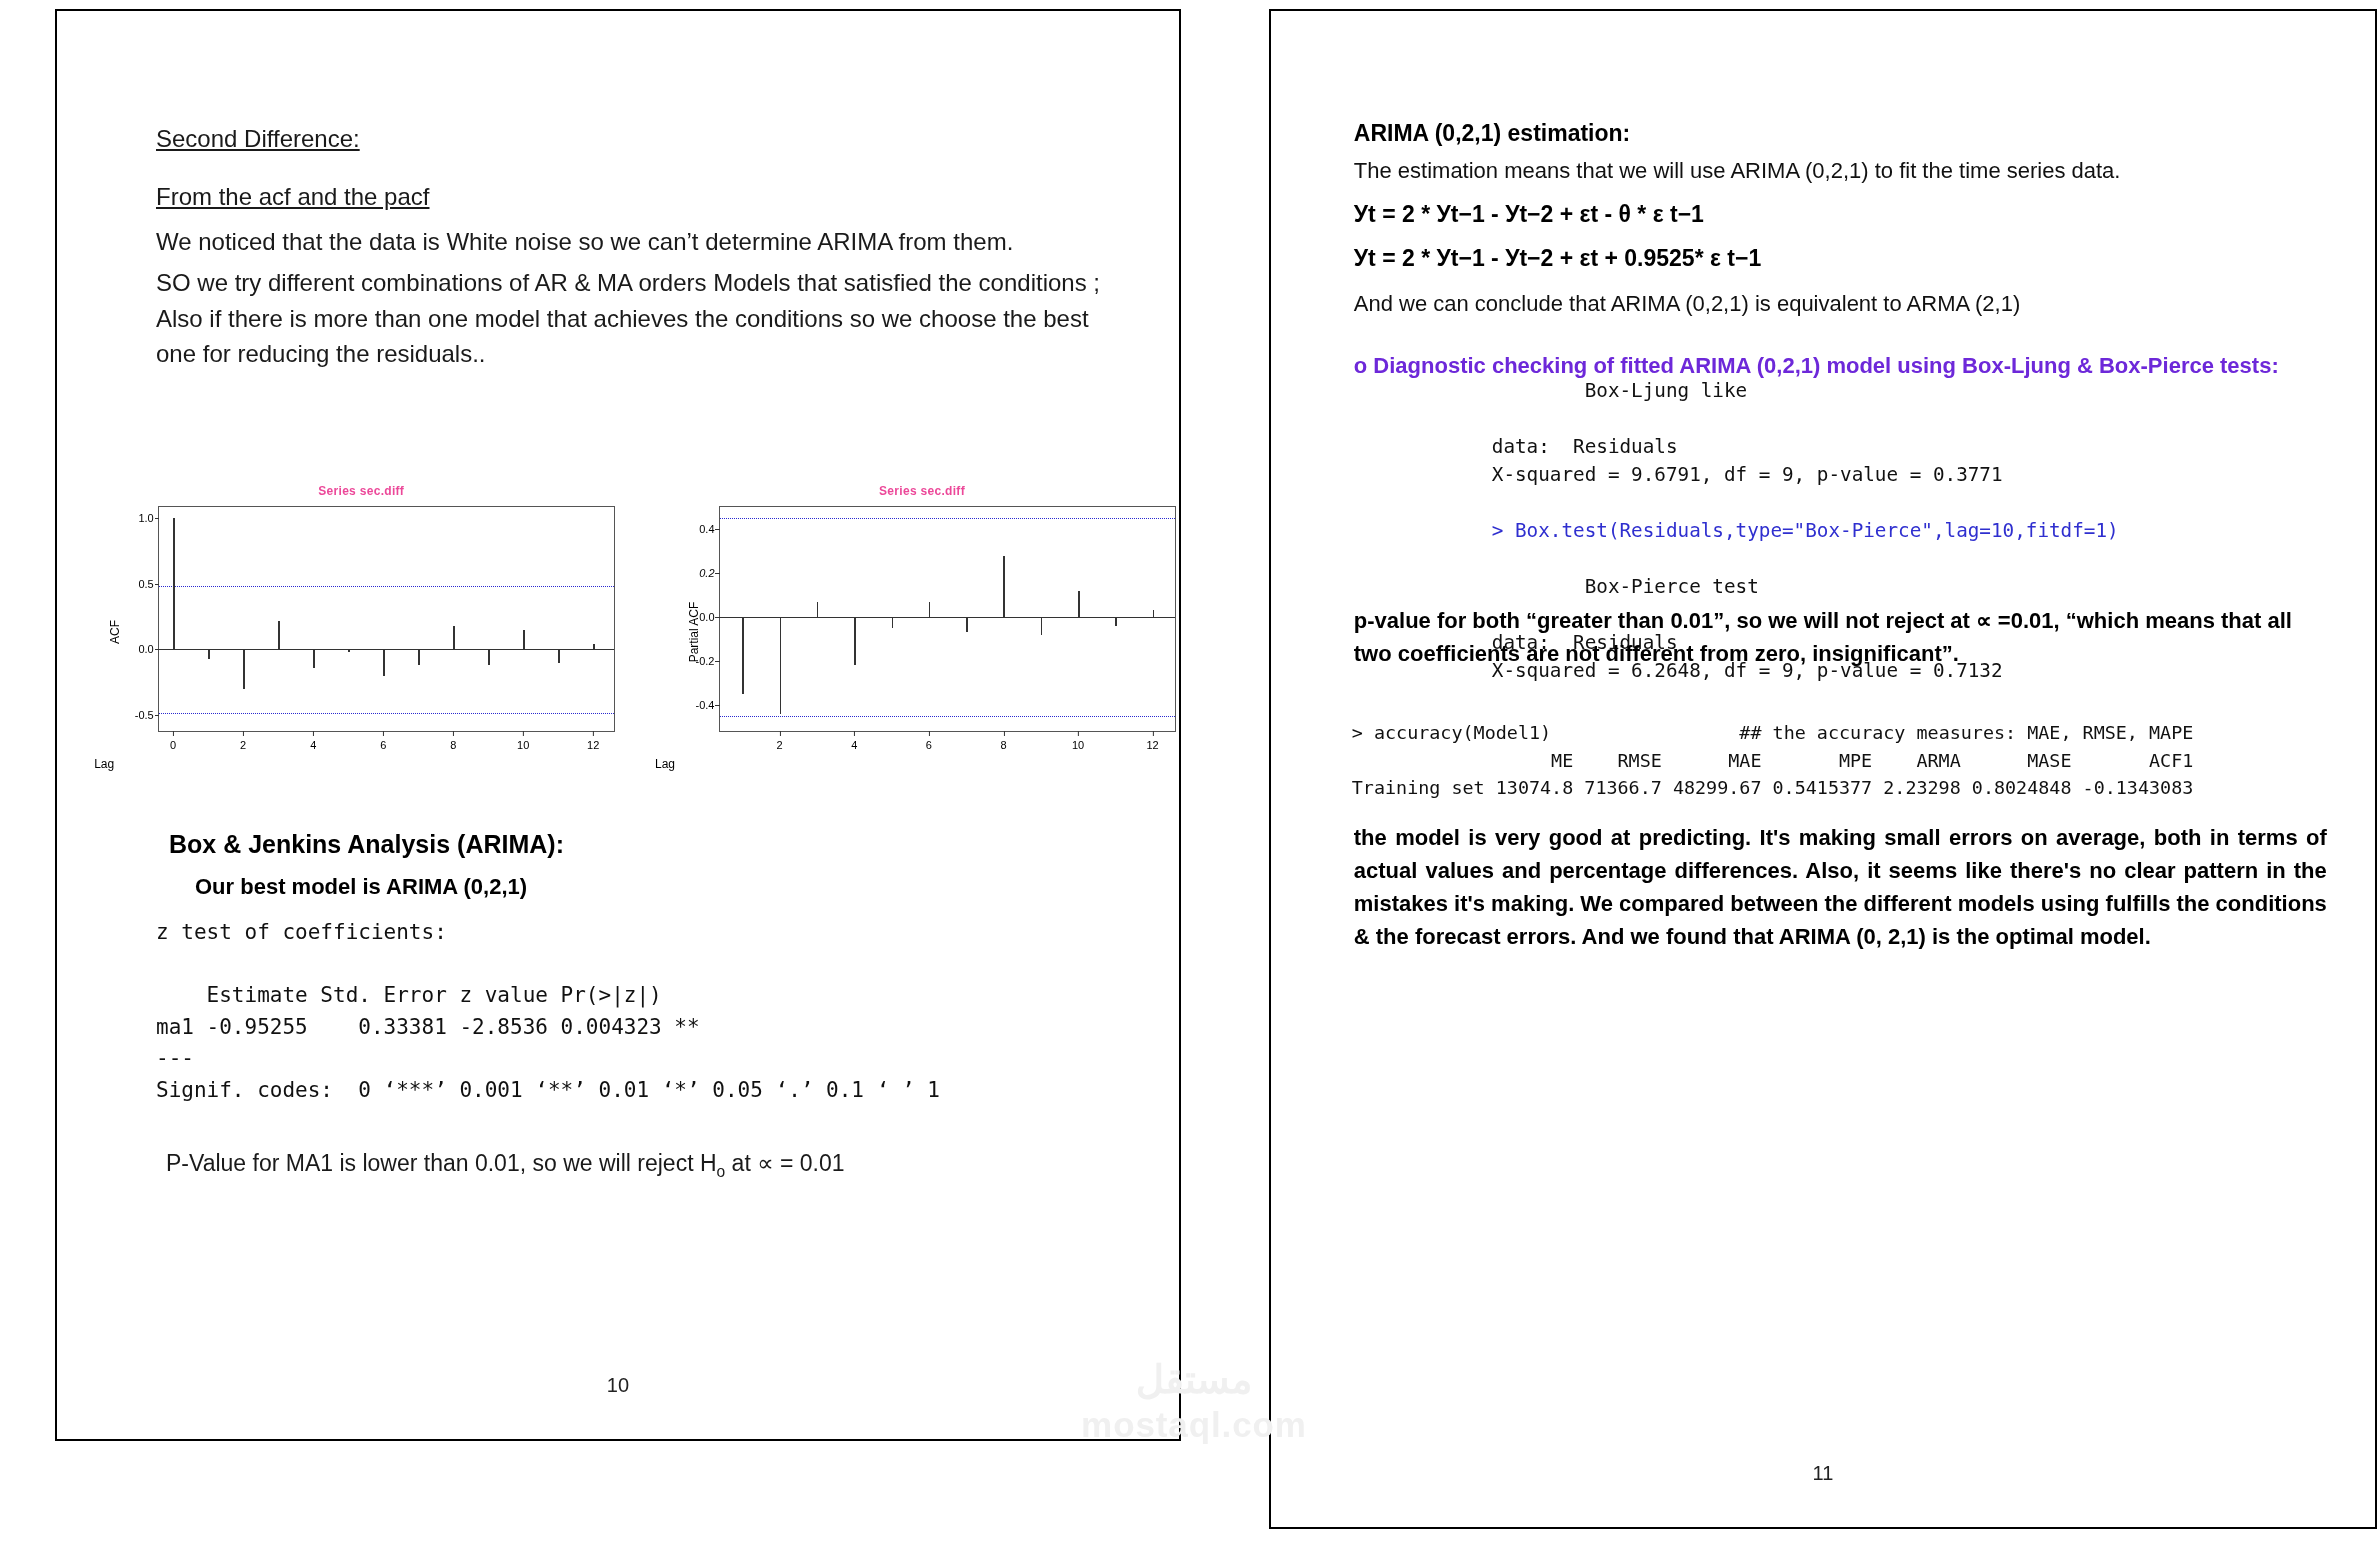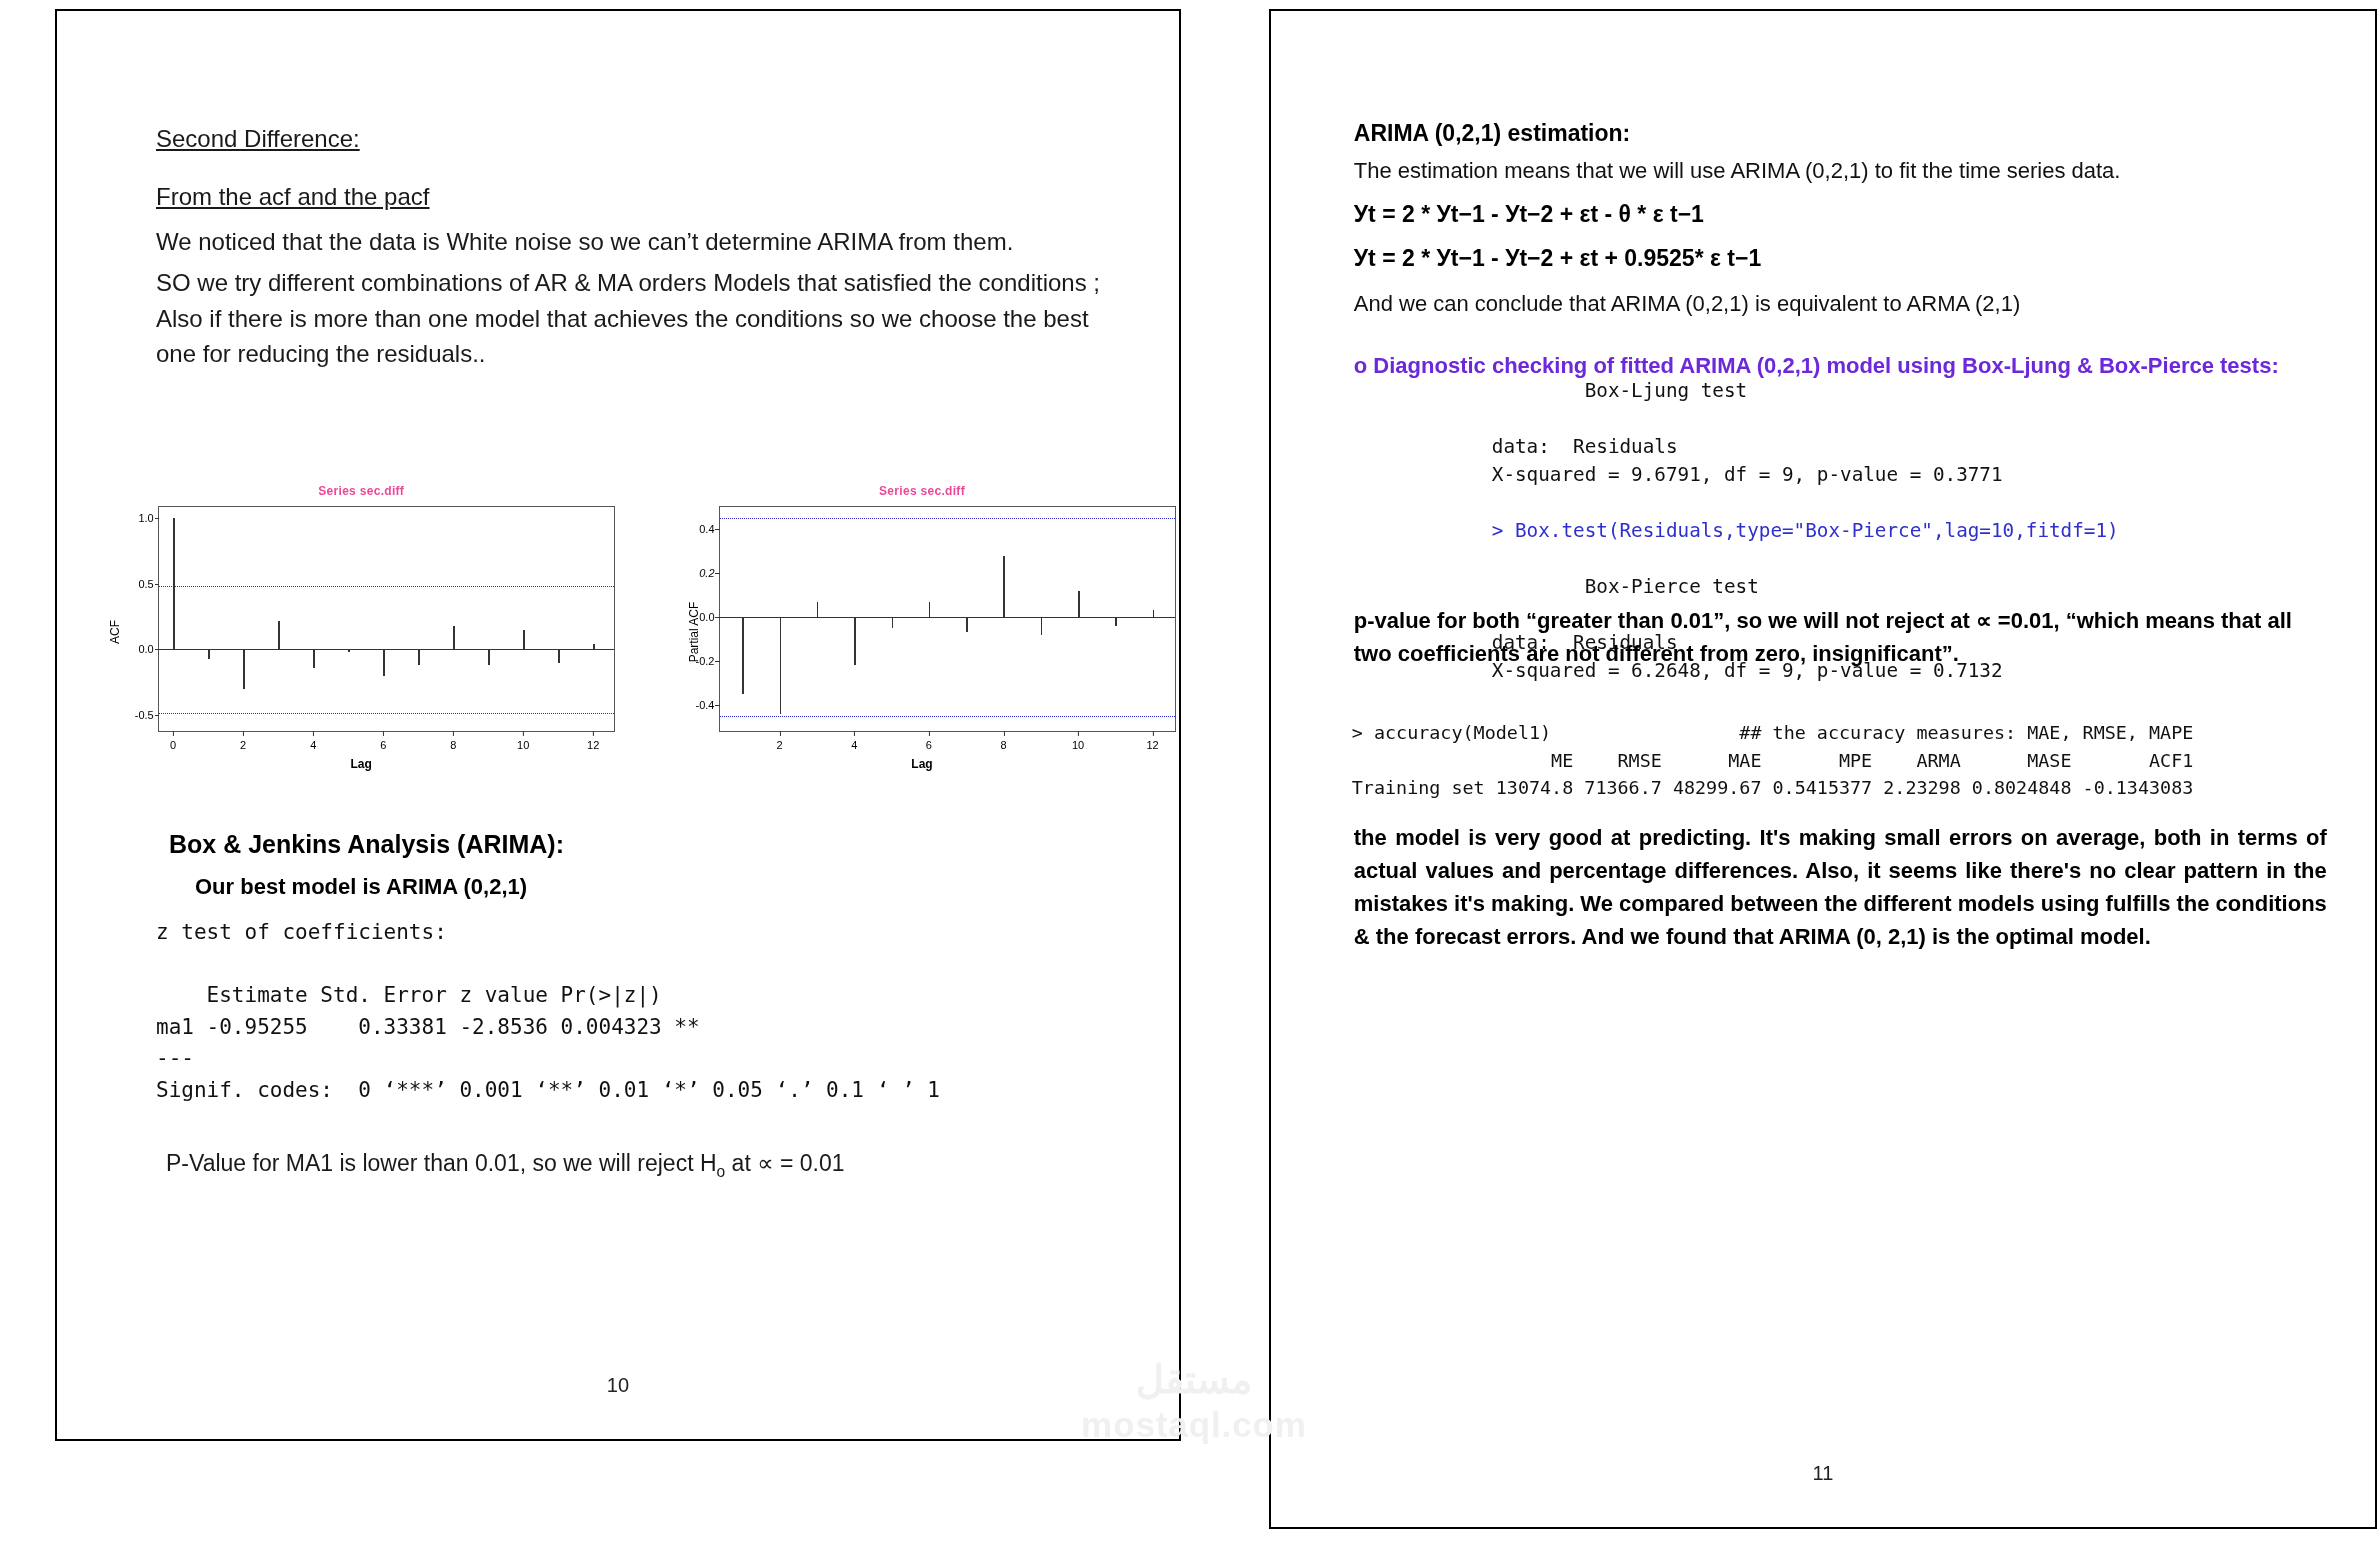--- a/index.html
+++ b/index.html
@@ -144,24 +144,22 @@
     left: 50%;
     top: 0;
     width: 0.9px;
     height: 4.6px;
     background: #333;
   }
   .xlabel {
     position: absolute;
     bottom: 13px;
     left: 0; right: 0;
-    text-align: center;
     font-size: 12px;
     color: #000;
-    font-weight: bold;
   }
   .ylabel {
     position: absolute;
     left: 9.2px;
     top: 50%;
     transform: translateY(-50%) rotate(-90deg);
     font-size: 12px;
     color: #000;
     white-space: nowrap;
   }
@@ -426,21 +424,21 @@
 
       <div class="rp-body">
         <div class="rp-h">ARIMA (0,2,1) estimation:</div>
         <p class="rp-p">The estimation means that we will use ARIMA (0,2,1) to fit the time series data.</p>
         <div class="rp-eq">Уt = 2 * Уt−1 - Уt−2 + εt - θ * ε t−1</div>
         <div class="rp-eq">Уt = 2 * Уt−1 - Уt−2 + εt + 0.9525* ε t−1</div>
         <p class="rp-p">And we can conclude that ARIMA (0,2,1) is equivalent to ARMA (2,1)</p>
         <div class="rp-h2">o Diagnostic checking of fitted ARIMA (0,2,1) model using Box-Ljung &amp; Box-Pierce tests:</div>
       </div>
 
-      <div class="rconsole r-block-1"><span>        Box-Ljung test</span>
+      <div class="rconsole r-block-1"><span>        Box-Ljung like</span>
 <span></span>
 <span>data:  Residuals</span>
 <span>X-squared = 9.6791, df = 9, p-value = 0.3771</span>
 <span></span>
 <span class="blue">&gt; Box.test(Residuals,type="Box-Pierce",lag=10,fitdf=1)</span>
 <span></span>
 <span>        Box-Pierce test</span>
 <span></span>
 <span>data:  Residuals</span>
 <span>X-squared = 6.2648, df = 9, p-value = 0.7132</span></div>

